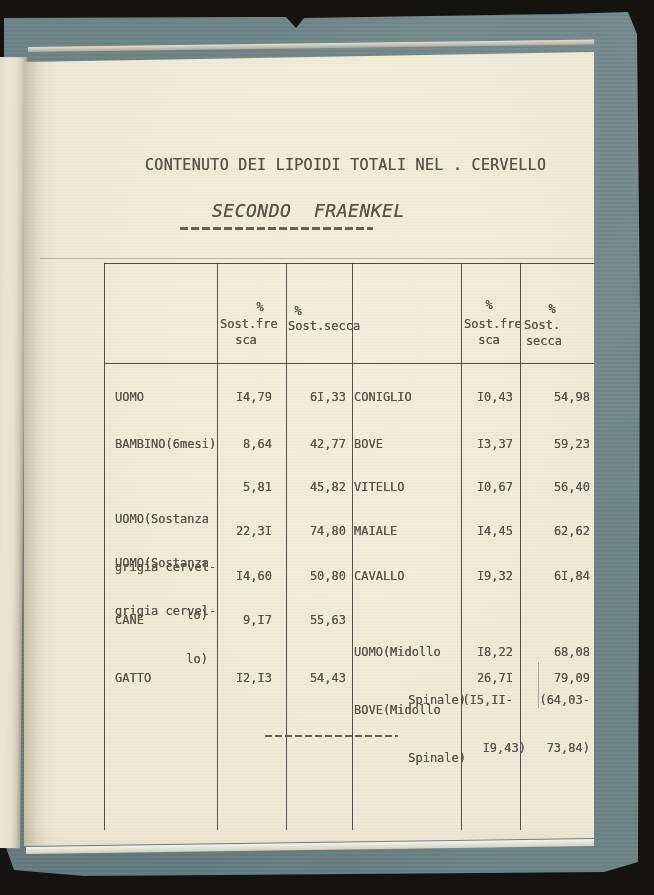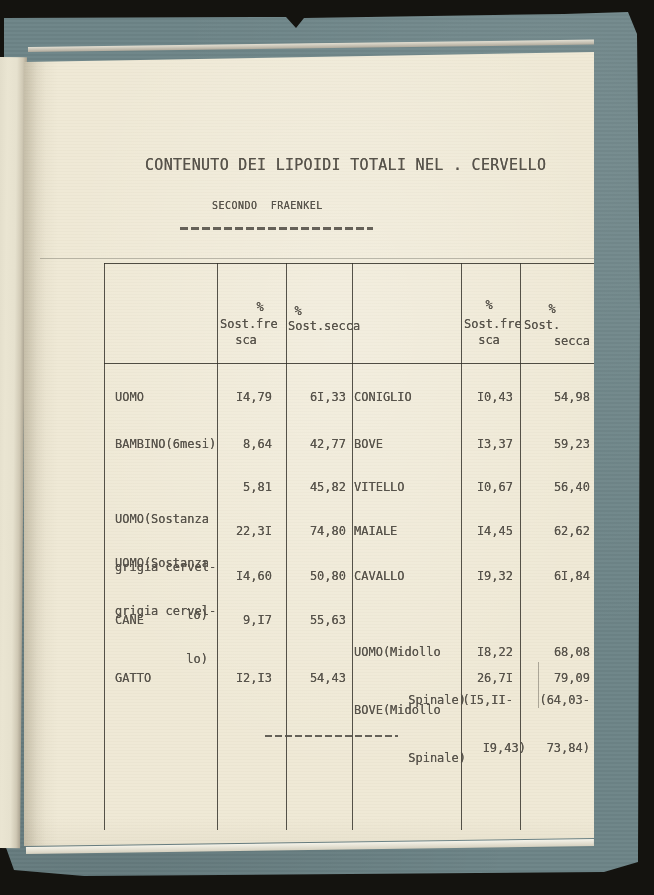--- a/index.html
+++ b/index.html
@@ -50,39 +50,39 @@
       repeating-linear-gradient(0deg, rgba(100,90,60,.028) 0 1px, transparent 1px 3px),
       #efe9d6;
     clip-path:polygon(0 11px,100% 1px,100% 787px,0 795px);
     filter:drop-shadow(2px 3px 4px rgba(0,0,0,.28));
     color:#57534b;font-size:12px;
   }
   .crease{position:absolute;left:0;top:0;width:22px;height:100%;
     background:linear-gradient(90deg,rgba(96,85,60,.22),rgba(96,85,60,.05) 60%,transparent);}
   .t{position:absolute;white-space:pre;text-shadow:0 0 .6px rgba(77,73,64,.85);}
   .title{left:121px;top:105px;font-size:15px;letter-spacing:.3px;}
-  .subtitle{left:188px;top:149px;font-size:10px;letter-spacing:.5px;}
+  .subtitle{left:188px;top:149px;font-size:18px;letter-spacing:.5px;font-style:italic;}
   .sub-rule{position:absolute;left:156px;top:176px;width:193px;height:3px;
     background:repeating-linear-gradient(90deg,rgba(86,82,74,.9) 0 8px,transparent 8px 11px);}
   .faint-rule{position:absolute;left:16px;top:207px;width:554px;height:1px;background:rgba(52,50,42,.28);}
   
   .vl{position:absolute;top:212px;height:567px;width:1px;background:rgba(50,48,40,.82);}
   .v1{left:80px}.v2{left:193px}.v3{left:262px}.v4{left:328px}.v5{left:437px}.v6{left:496px}
   .hl{position:absolute;left:80px;width:490px;height:1px;background:rgba(50,48,40,.85);}
   .hl-top{top:212px}.hl-mid{top:312px}
   
   .hp{position:absolute;width:20px;text-align:center;font-style:italic;}
   .hp2{left:226px;top:249px}.hp3{left:264px;top:253px}.hp5{left:455px;top:247px}.hp6{left:518px;top:251px}
   .h2l1{left:196px;top:266px}
   .h2l2{left:193px;top:282px;width:58px;text-align:center;}
   .h3l1{left:264px;top:268px}
   .h5l1{left:440px;top:266px}
   .h5l2{left:437px;top:282px;width:56px;text-align:center;}
   .h6l1{left:500px;top:267px}
-  .h6l2{left:498px;top:283px;width:68px;text-align:right;}
+  .h6l2{left:470px;top:283px;width:68px;text-align:right;}
   
   .cell{position:absolute;line-height:16px;white-space:pre;text-shadow:0 0 .6px rgba(77,73,64,.85);}
   .r1{top:338px}.r2{top:385px}.r3{top:428px}.r4{top:472px}.r5{top:517px}.r6{top:561px}.r7{top:619px}
   .name-l{left:91px;width:106px}
   .f-l{left:193px;width:55px;text-align:right}
   .s-l{left:262px;width:60px;text-align:right}
   .name-r{left:330px;width:107px}
   .f-r{left:437px;width:52px;text-align:right}
   .s-r{left:496px;width:70px;text-align:right}
   .rr-l{text-align:right;padding-right:13px}

